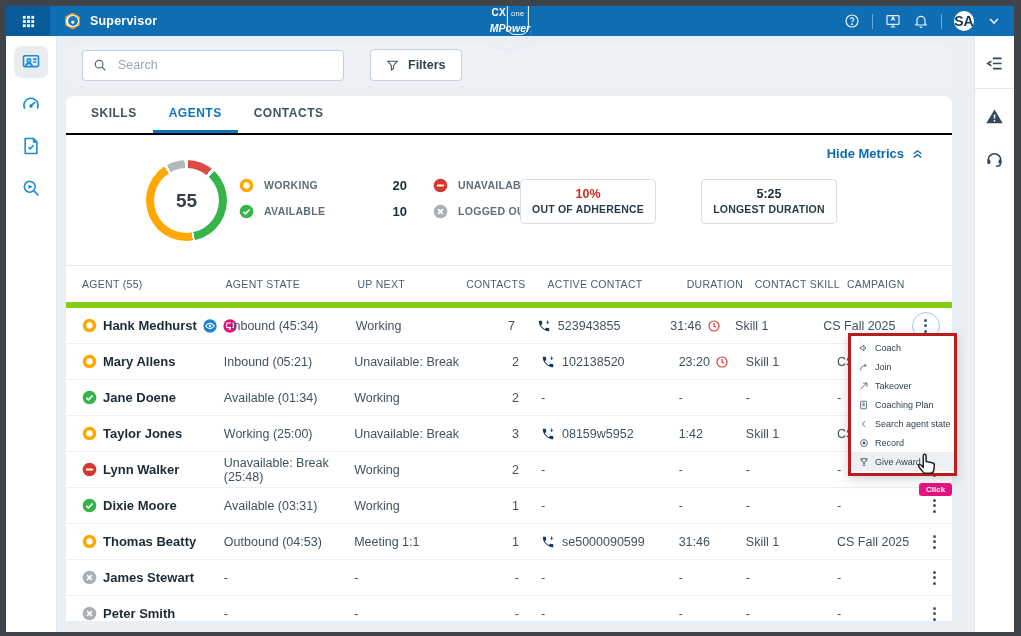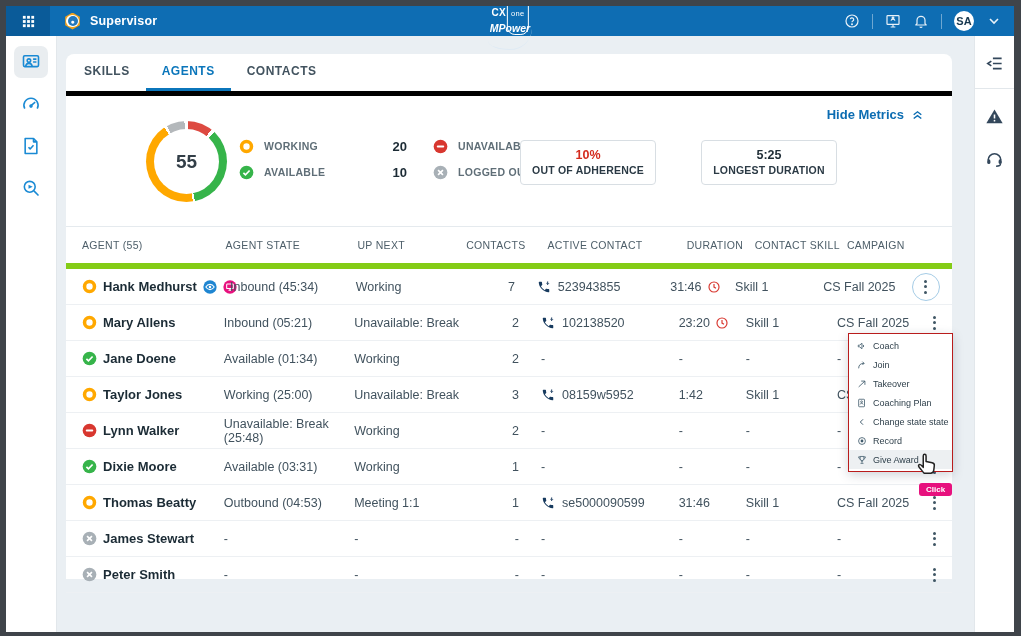--- a/index.html
+++ b/index.html
@@ -18,21 +18,21 @@
   .hex-w{width:12.5px;height:12.5px;border-radius:50%;background:#fff;display:flex;align-items:center;justify-content:center;}
   .hex-b{width:10px;height:10px;border-radius:50%;background:#2278bd;color:#fff;font-size:7px;display:flex;align-items:center;justify-content:center;}
   .app-title{font-size:12.5px;font-weight:700;letter-spacing:.2px;}
   .logo{position:absolute;left:50%;transform:translateX(-50%);text-align:center;line-height:1.1;}
   .logo .l1{font-size:10px;font-weight:700;letter-spacing:.3px;}
   .logo .pill{border:1px solid #fff;border-radius:8px;padding:16px 3px;font-size:7.5px;font-weight:400;margin-left:1px;}
   .logo .l2{font-size:10.5px;font-style:italic;font-weight:700;border-bottom:1.4px solid #dfeaf4;border-radius:0 0 60% 60%/0 0 90% 40%;padding:0 2px 15px;}
   .top-right{margin-left:auto;display:flex;align-items:center;gap:12px;padding-right:12px;}
   .top-right .ic{width:16px;height:16px;color:#e8f1f8;cursor:pointer;}
   .tb-div{width:1px;height:15px;background:rgba(255,255,255,.4);}
-  .avatar{width:20px;height:20px;border-radius:50%;background:#fff;color:#16374e;font-size:11px;font-weight:700;display:flex;align-items:center;justify-content:center;}
+  .avatar{width:20px;height:20px;border-radius:50%;background:#fff;color:#16374e;font-size:14px;font-weight:700;display:flex;align-items:center;justify-content:center;}
   .chev{width:10px;height:10px;color:#e8f1f8;}
 
   
   .body-row{flex:1;display:flex;min-height:0;}
   .sidenav{background:#fff;display:flex;flex-direction:column;align-items:center;flex:none;}
   .sidenav.left{width:50px;border-right:1px solid #e2e7eb;padding-top:10px;gap:10px;}
   .sidenav.right{width:39px;border-left:1px solid #e2e7eb;padding-top:14px;gap:16px;color:#33475b;}
   .nav-item{width:34px;height:32px;border-radius:7px;display:flex;align-items:center;justify-content:center;color:#1a8ad4;cursor:pointer;}
   .nav-item.active{background:#e9edf0;}
   .nav-item .ic{width:20px;height:20px;}
@@ -46,21 +46,21 @@
   .search-panel{height:42px;background:#edf1f6;border-radius:8px;display:flex;align-items:center;padding:0 16px;gap:26px;flex:none;}
   .search-box{width:240px;height:29px;background:#fff;border:1px solid #c6d0d8;border-radius:4px;display:flex;align-items:center;padding:0 10px;gap:9px;}
   .search-box .ic{width:14px;height:14px;color:#54646e;}
   .search-box input{border:none;outline:none;font-size:12.5px;color:#33434e;width:100%;font-family:"Liberation Sans",sans-serif;background:transparent;}
   .search-box input::placeholder{color:#9aa6ae;}
   .filters-btn{height:30px;background:#fff;border:1px solid #c6d0d8;border-radius:4px;display:flex;align-items:center;gap:9px;padding:0 15px;font-size:12.5px;font-weight:700;color:#2f4250;cursor:pointer;}
   .filters-btn .ic{width:13px;height:13px;color:#3f5260;}
 
   
   .card{margin-top:10px;background:#fff;border-radius:8px 8px 0 0;height:525px;position:relative;flex:none;}
-  .tabs{height:37px;border-bottom:5px solid #000000;display:flex;padding-left:2px;}
+  .tabs{height:37px;border-bottom:2px solid #000000;display:flex;padding-left:9px;}
   .tab{padding:0 16px;display:flex;align-items:center;font-size:12px;font-weight:700;letter-spacing:.5px;color:#42535f;border-bottom:3px solid transparent;cursor:pointer;}
   .tab.active{color:#0b76bb;border-bottom-color:#0b76bb;}
 
   
   .metrics{height:130px;position:relative;}
   .donut{position:absolute;left:80px;top:25px;width:81px;height:81px;border-radius:50%;
     background:conic-gradient(#fff 0 2deg,#dd4a41 2deg 38deg,#fff 38deg 43deg,#36b44a 43deg 168deg,#fff 168deg 171deg,#ffa800 171deg 327deg,#fff 327deg 331deg,#b4b8bb 331deg 357deg,#fff 357deg 360deg);
     display:flex;align-items:center;justify-content:center;}
   .donut::before{content:"";position:absolute;inset:8px;border-radius:50%;background:#fff;}
   .donut .num{position:relative;font-size:19px;font-weight:700;color:#333f48;}
@@ -90,21 +90,21 @@
   .agent-name{font-size:13px;font-weight:700;color:#1b2b35;white-space:nowrap;}
   .status-ic{width:15px;height:15px;}
   .badge-ic{width:14px;height:14px;}
   .phone-ic{width:14px;height:14px;color:#173a5e;}
   .clock-ic{width:14px;height:14px;color:#d8372f;}
   .kebab{display:inline-flex;flex-direction:column;gap:2.5px;padding:4px;cursor:pointer;}
   .kebab i{width:3px;height:3px;border-radius:50%;background:#3f5664;}
   .kebab-ring{width:26px;height:26px;border:1px solid #a5cce6;border-radius:50%;display:flex;align-items:center;justify-content:center;cursor:pointer;}
 
   
-  .ctx-menu{position:absolute;left:842px;top:327px;width:103px;background:#fff;border:1px solid #b91c1c;box-shadow:0 3px 10px rgba(40,60,80,.22);z-index:30;padding:2px 0;}
+  .ctx-menu{position:absolute;left:842px;top:327px;width:103px;background:#fff;border:3px solid #b91c1c;box-shadow:0 3px 10px rgba(40,60,80,.22);z-index:30;padding:2px 0;}
   .menu-item{height:19px;display:flex;align-items:center;gap:6px;padding:0 8px;font-size:9px;color:#2e3f4a;white-space:nowrap;cursor:pointer;}
   .menu-item .ic{width:10px;height:10px;color:#3f5a6b;}
   .menu-item.hl{background:#edf0f2;}
   .cursor{position:absolute;left:906px;top:441px;width:30px;height:30px;z-index:40;pointer-events:none;}
   .click-badge{position:absolute;left:913px;top:477px;background:#e7117e;color:#fff;font-size:8px;font-weight:700;padding:2px 7px;border-radius:3px;z-index:40;}
 </style>
 </head>
 <body>
 
 <div class="frame">
@@ -203,20 +203,39 @@
             <svg viewBox="0 0 24 24" fill="none" stroke="currentColor" stroke-width="1.9">
               <circle cx="10.5" cy="10.5" r="6.5"></circle>
               <path d="M15.5 15.5L21 21"></path>
               <path d="M9 8l5 2.5L9 13z" fill="currentColor" stroke="none"></path>
             </svg>
           </span>
         </div>
       </div>
 
     <div class="main">
+      <div class="search-panel">
+        <div class="search-box">
+          <span class="ic">
+            <svg viewBox="0 0 24 24" fill="none" stroke="currentColor" stroke-width="2">
+                <circle cx="10.5" cy="10.5" r="6.5"></circle>
+                <path d="M15.5 15.5L21 21"></path>
+              </svg>
+          </span>
+          <input type="text" placeholder="Search" style="">
+        </div>
+        <div class="filters-btn">
+          <span class="ic">
+            <svg viewBox="0 0 24 24" fill="none" stroke="currentColor" stroke-width="2" stroke-linejoin="round">
+                <path d="M3 4h18l-7 8v5.5l-4 3V12L3 4z"></path>
+              </svg>
+          </span>
+          <span>Filters</span>
+        </div>
+      </div>
 
       <div class="card">
         <div class="tabs">
             <div class="tab">
               <span>SKILLS</span>
             </div>
             <div class="tab active">
               <span>AGENTS</span>
             </div>
             <div class="tab">
@@ -679,21 +698,21 @@
           </svg>
         </span>
         <span>Coaching Plan</span>
       </div>
       <div class="menu-item">
         <span class="ic ">
           <svg viewBox="0 0 24 24" fill="none" stroke="currentColor" stroke-width="2.3">
             <path d="M14.5 5.5L8 12l6.5 6.5"></path>
           </svg>
         </span>
-        <span>Change state state</span>
+        <span>Search agent state</span>
       </div>
       <div class="menu-item">
         <span class="ic ">
           <svg viewBox="0 0 24 24" fill="none" stroke="currentColor" stroke-width="2">
             <circle cx="12" cy="12" r="8.2"></circle>
             <circle cx="12" cy="12" r="3.4" fill="currentColor" stroke="none"></circle>
           </svg>
         </span>
         <span>Record</span>
       </div>

